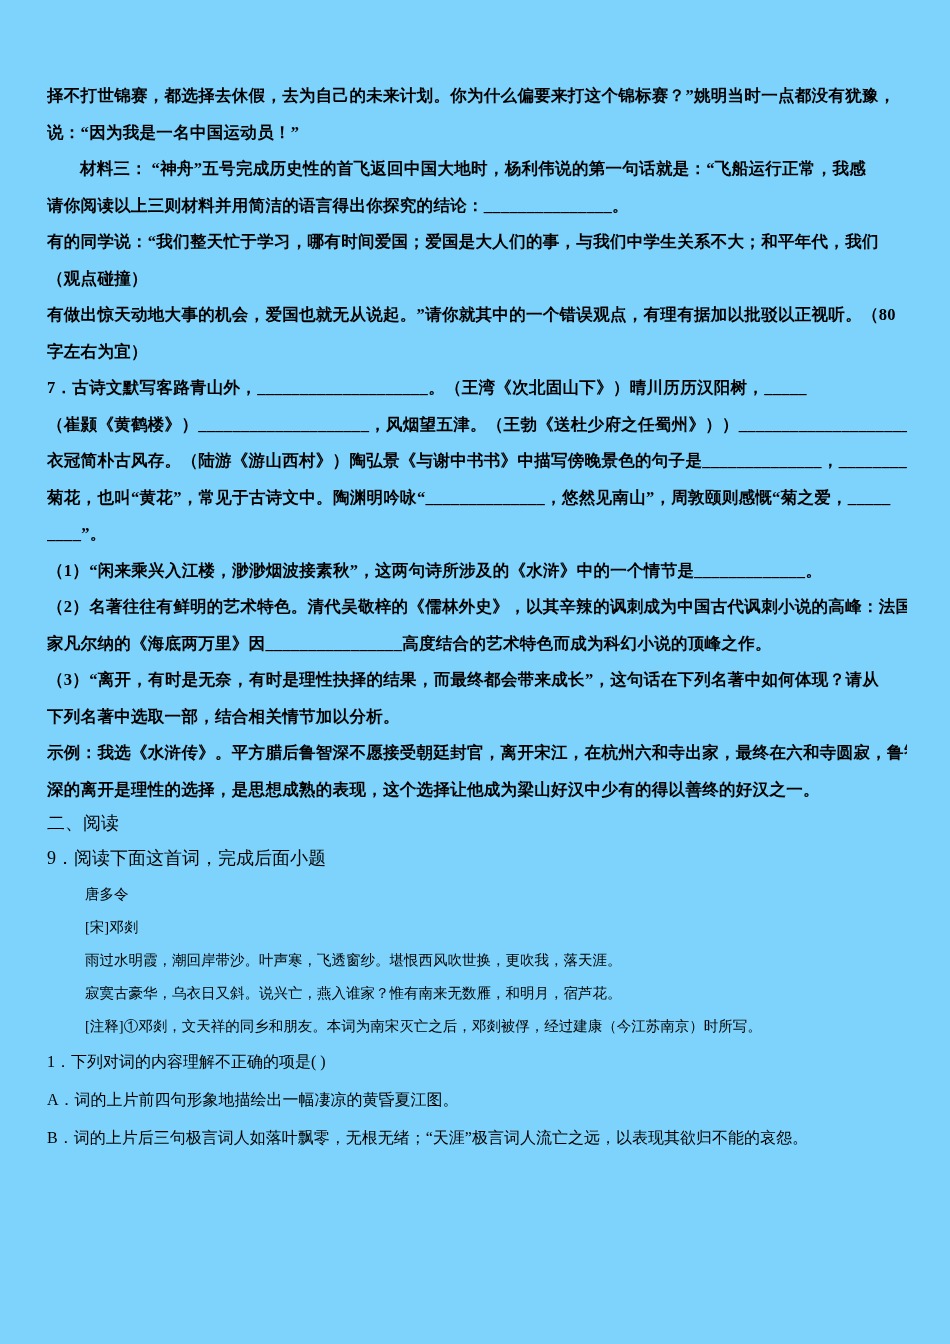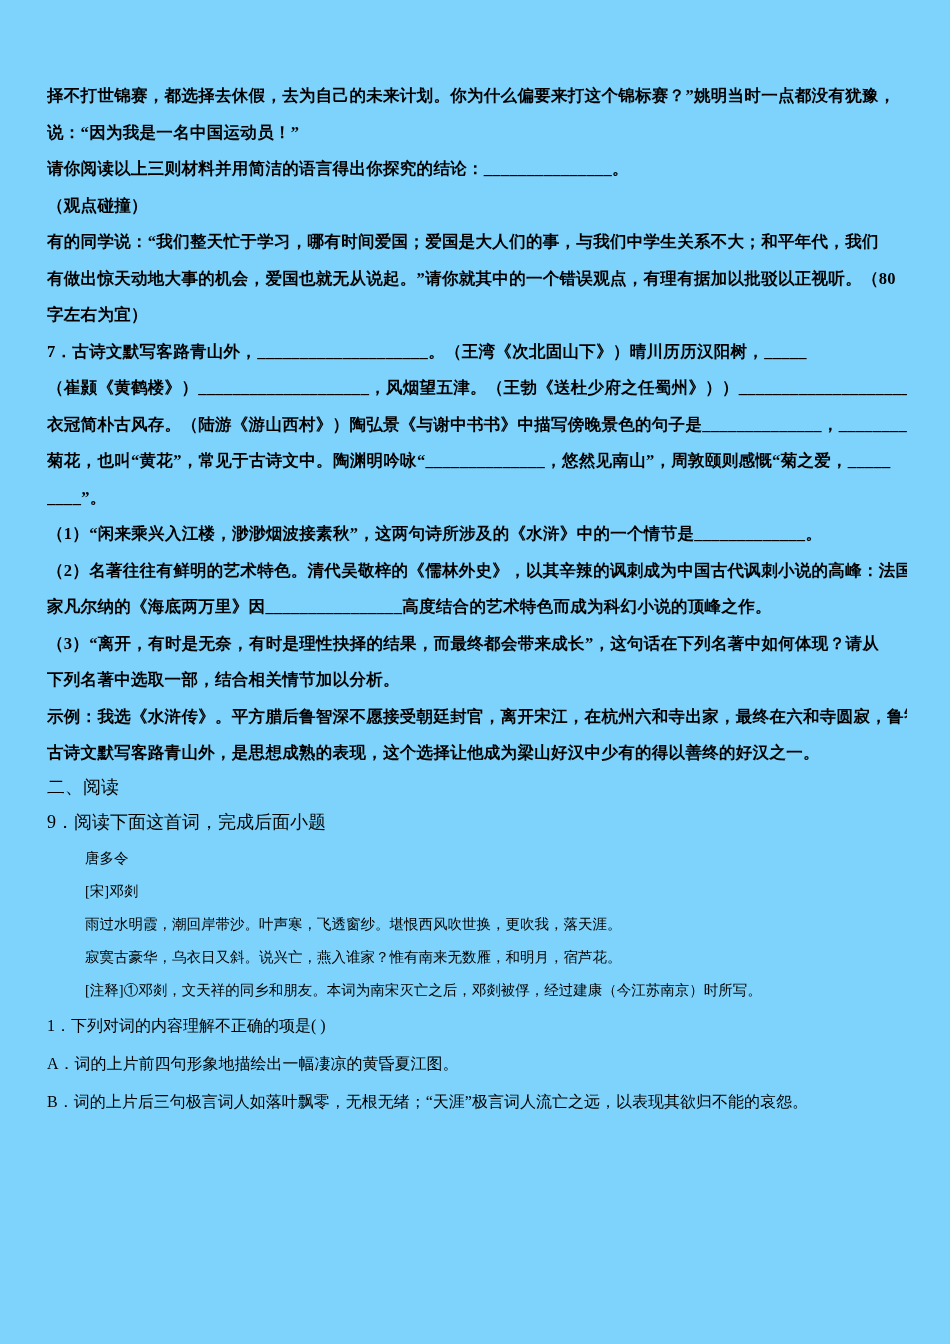--- a/index.html
+++ b/index.html
@@ -61,37 +61,38 @@
     line-height: 38px;
   }
 </style>
 </head>
 <body>
 
 <div class="page">
   <div class="content">
       <div class="ln ln-body">择不打世锦赛，都选择去休假，去为自己的未来计划。你为什么偏要来打这个锦标赛？”姚明当时一点都没有犹豫，</div>
       <div class="ln ln-body">说：“因为我是一名中国运动员！”</div>
+      <div class="ln ln-body_indent">材料三： “神舟”五号完成历史性的首飞返回中国大地时，杨利伟说的第一句话就是：“飞船运行正常，我感</div>
       <div class="ln ln-body">请你阅读以上三则材料并用简洁的语言得出你探究的结论：_______________。</div>
+      <div class="ln ln-body">有的同学说：“我们整天忙于学习，哪有时间爱国；爱国是大人们的事，与我们中学生关系不大；和平年代，我们</div>
       <div class="ln ln-body">（观点碰撞）</div>
-      <div class="ln ln-body">有的同学说：“我们整天忙于学习，哪有时间爱国；爱国是大人们的事，与我们中学生关系不大；和平年代，我们</div>
       <div class="ln ln-body">有做出惊天动地大事的机会，爱国也就无从说起。”请你就其中的一个错误观点，有理有据加以批驳以正视听。（80</div>
       <div class="ln ln-body">字左右为宜）</div>
       <div class="ln ln-body">7．古诗文默写客路青山外，____________________。（王湾《次北固山下》）晴川历历汉阳树，_____</div>
       <div class="ln ln-body">（崔颢《黄鹤楼》）____________________，风烟望五津。（王勃《送杜少府之任蜀州》））____________________，</div>
       <div class="ln ln-body">衣冠简朴古风存。（陆游《游山西村》）陶弘景《与谢中书书》中描写傍晚景色的句子是______________，____________。</div>
       <div class="ln ln-body">菊花，也叫“黄花”，常见于古诗文中。陶渊明吟咏“______________，悠然见南山”，周敦颐则感慨“菊之爱，_____</div>
       <div class="ln ln-body">____”。</div>
       <div class="ln ln-body">（1）“闲来乘兴入江楼，渺渺烟波接素秋”，这两句诗所涉及的《水浒》中的一个情节是_____________。</div>
       <div class="ln ln-body">（2）名著往往有鲜明的艺术特色。清代吴敬梓的《儒林外史》，以其辛辣的讽刺成为中国古代讽刺小说的高峰：法国作</div>
       <div class="ln ln-body">家凡尔纳的《海底两万里》因________________高度结合的艺术特色而成为科幻小说的顶峰之作。</div>
       <div class="ln ln-body">（3）“离开，有时是无奈，有时是理性抉择的结果，而最终都会带来成长”，这句话在下列名著中如何体现？请从</div>
       <div class="ln ln-body">下列名著中选取一部，结合相关情节加以分析。</div>
       <div class="ln ln-body">示例：我选《水浒传》。平方腊后鲁智深不愿接受朝廷封官，离开宋江，在杭州六和寺出家，最终在六和寺圆寂，鲁智</div>
-      <div class="ln ln-body">古诗文默写客路青山外，是思想成熟的表现，这个选择让他成为梁山好汉中少有的得以善终的好汉之一。</div>
+      <div class="ln ln-body">深的离开是理性的选择，是思想成熟的表现，这个选择让他成为梁山好汉中少有的得以善终的好汉之一。</div>
       <div class="ln ln-section">二、阅读</div>
       <div class="ln ln-heading">9．阅读下面这首词，完成后面小题</div>
       <div class="ln ln-poem">唐多令</div>
       <div class="ln ln-poem">[宋]邓剡</div>
       <div class="ln ln-poem">雨过水明霞，潮回岸带沙。叶声寒，飞透窗纱。堪恨西风吹世换，更吹我，落天涯。</div>
       <div class="ln ln-poem">寂寞古豪华，乌衣日又斜。说兴亡，燕入谁家？惟有南来无数雁，和明月，宿芦花。</div>
       <div class="ln ln-poem">[注释]①邓剡，文天祥的同乡和朋友。本词为南宋灭亡之后，邓剡被俘，经过建康（今江苏南京）时所写。</div>
       <div class="ln ln-question">1．下列对词的内容理解不正确的项是( )</div>
       <div class="ln ln-question">A．词的上片前四句形象地描绘出一幅凄凉的黄昏夏江图。</div>
       <div class="ln ln-question">B．词的上片后三句极言词人如落叶飘零，无根无绪；“天涯”极言词人流亡之远，以表现其欲归不能的哀怨。</div>

